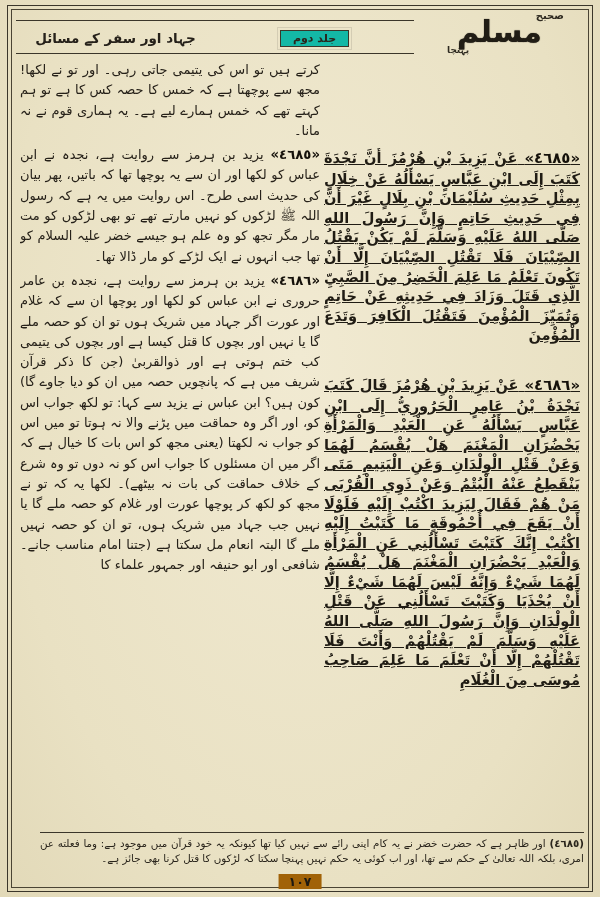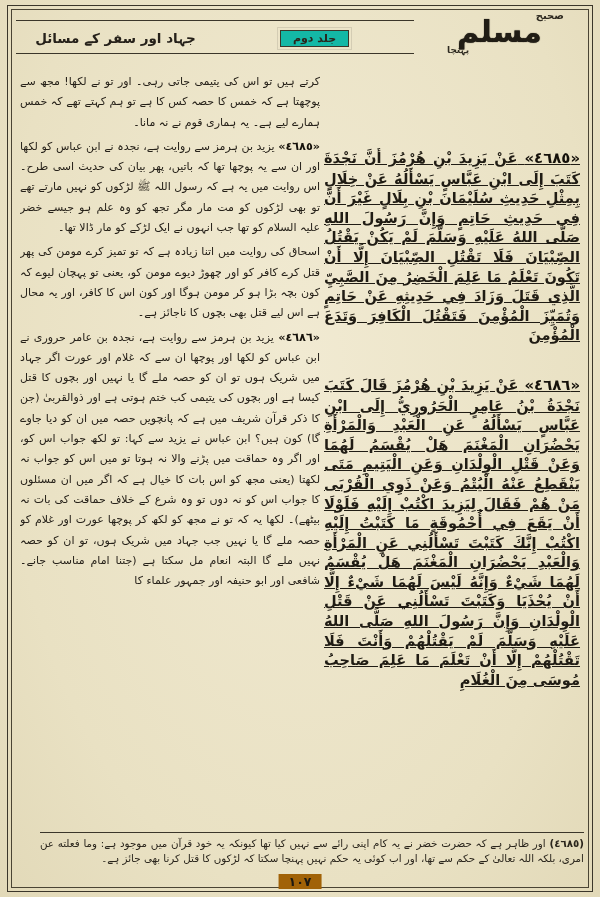--- a/index.html
+++ b/index.html
@@ -30,22 +30,22 @@
 
   
   .col{position:absolute;direction:rtl;text-align:justify;overflow:hidden;}
   .col-arabic{
     top:148px;right:20px;width:256px;height:682px;
     font-size:14.6px;line-height:19.6px;font-weight:600;color:#201c14;text-decoration:underline;
   }
   .col-arabic article{margin:0 0 30px 0;}
   .col-arabic p{margin:0;}
   .col-urdu{
-    top:72px;left:20px;width:300px;height:770px;
-    font-size:11px;line-height:20.3px;color:#262119;
+    top:60px;left:20px;width:300px;height:770px;
+    font-size:13px;line-height:20.3px;color:#262119;
   }
   .col-urdu p{margin:0 0 4px 0;}
   .h-num{font-weight:700;font-size:1.02em;color:#15110a;}
 
   
   .footnote-area{
     position:absolute;left:16px;right:16px;top:832px;height:48px;
     border-top:1.2px solid #3b362a;
     padding-top:3px;
     direction:rtl;text-align:justify;
@@ -97,23 +97,20 @@
 
 <section class="col col-urdu">
   <p>
     <span>کرتے ہیں تو اس کی یتیمی جاتی رہی۔ اور تو نے لکھا! مجھ سے پوچھتا ہے کہ خمس کا حصہ کس کا ہے تو ہم کہتے تھے کہ خمس ہمارے لیے ہے۔ یہ ہماری قوم نے نہ مانا۔</span>
   </p>
   <p>
     <span class="h-num">«٤٦٨٥»</span>
     <span>یزید بن ہرمز سے روایت ہے، نجدہ نے ابن عباس کو لکھا اور ان سے یہ پوچھا تھا کہ باتیں، پھر بیان کی حدیث اسی طرح۔ اس روایت میں یہ ہے کہ رسول اللہ ﷺ لڑکوں کو نہیں مارتے تھے تو بھی لڑکوں کو مت مار مگر تجھ کو وہ علم ہو جیسے خضر علیہ السلام کو تھا جب انہوں نے ایک لڑکے کو مار ڈالا تھا۔</span>
   </p>
   <p>
-    <span>اسحاق کی روایت میں اتنا زیادہ ہے کہ تو تمیز کرے مومن کی پھر قتل کرے کافر کو اور چھوڑ دیوے مومن کو، یعنی تو پہچان لیوے کہ کون بچہ بڑا ہو کر مومن ہوگا اور کون اس کا کافر، اور یہ محال ہے اس لیے قتل بھی بچوں کا ناجائز ہے۔</span>
-  </p>
-  <p>
     <span class="h-num">«٤٦٨٦»</span>
     <span>یزید بن ہرمز سے روایت ہے، نجدہ بن عامر حروری نے ابن عباس کو لکھا اور پوچھا ان سے کہ غلام اور عورت اگر جہاد میں شریک ہوں تو ان کو حصہ ملے گا یا نہیں اور بچوں کا قتل کیسا ہے اور بچوں کی یتیمی کب ختم ہوتی ہے اور ذوالقربیٰ (جن کا ذکر قرآن شریف میں ہے کہ پانچویں حصہ میں ان کو دیا جاوے گا) کون ہیں؟ ابن عباس نے یزید سے کہا: تو لکھ جواب اس کو، اور اگر وہ حماقت میں پڑنے والا نہ ہوتا تو میں اس کو جواب نہ لکھتا (یعنی مجھ کو اس بات کا خیال ہے کہ اگر میں ان مسئلوں کا جواب اس کو نہ دوں تو وہ شرع کے خلاف حماقت کی بات نہ بیٹھے)۔ لکھا یہ کہ تو نے مجھ کو لکھ کر پوچھا عورت اور غلام کو حصہ ملے گا یا نہیں جب جہاد میں شریک ہوں، تو ان کو حصہ نہیں ملے گا البتہ انعام مل سکتا ہے (جتنا امام مناسب جانے۔ شافعی اور ابو حنیفہ اور جمہور علماء کا</span>
   </p>
 </section>
 
 <div class="footnote-area">
   <p>
     <span class="fn-num">(٤٦٨٥)</span>
     <span>اور ظاہر ہے کہ حضرت خضر نے یہ کام اپنی رائے سے نہیں کیا تھا کیونکہ یہ خود قرآن میں موجود ہے: وما فعلته عن امری، بلکہ اللہ تعالیٰ کے حکم سے تھا، اور اب کوئی یہ حکم نہیں پہنچا سکتا کہ لڑکوں کا قتل کرنا بھی جائز ہے۔</span>
   </p>

